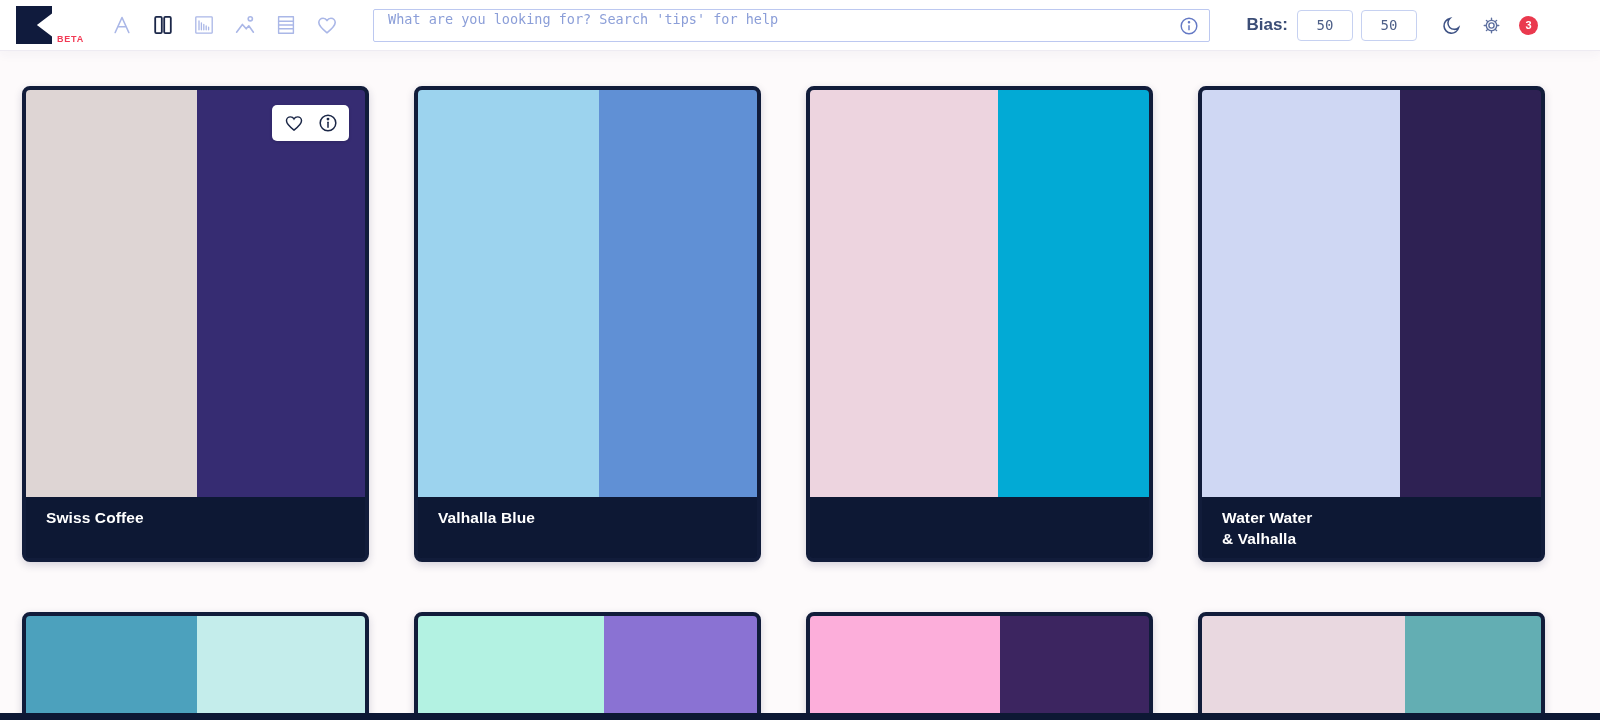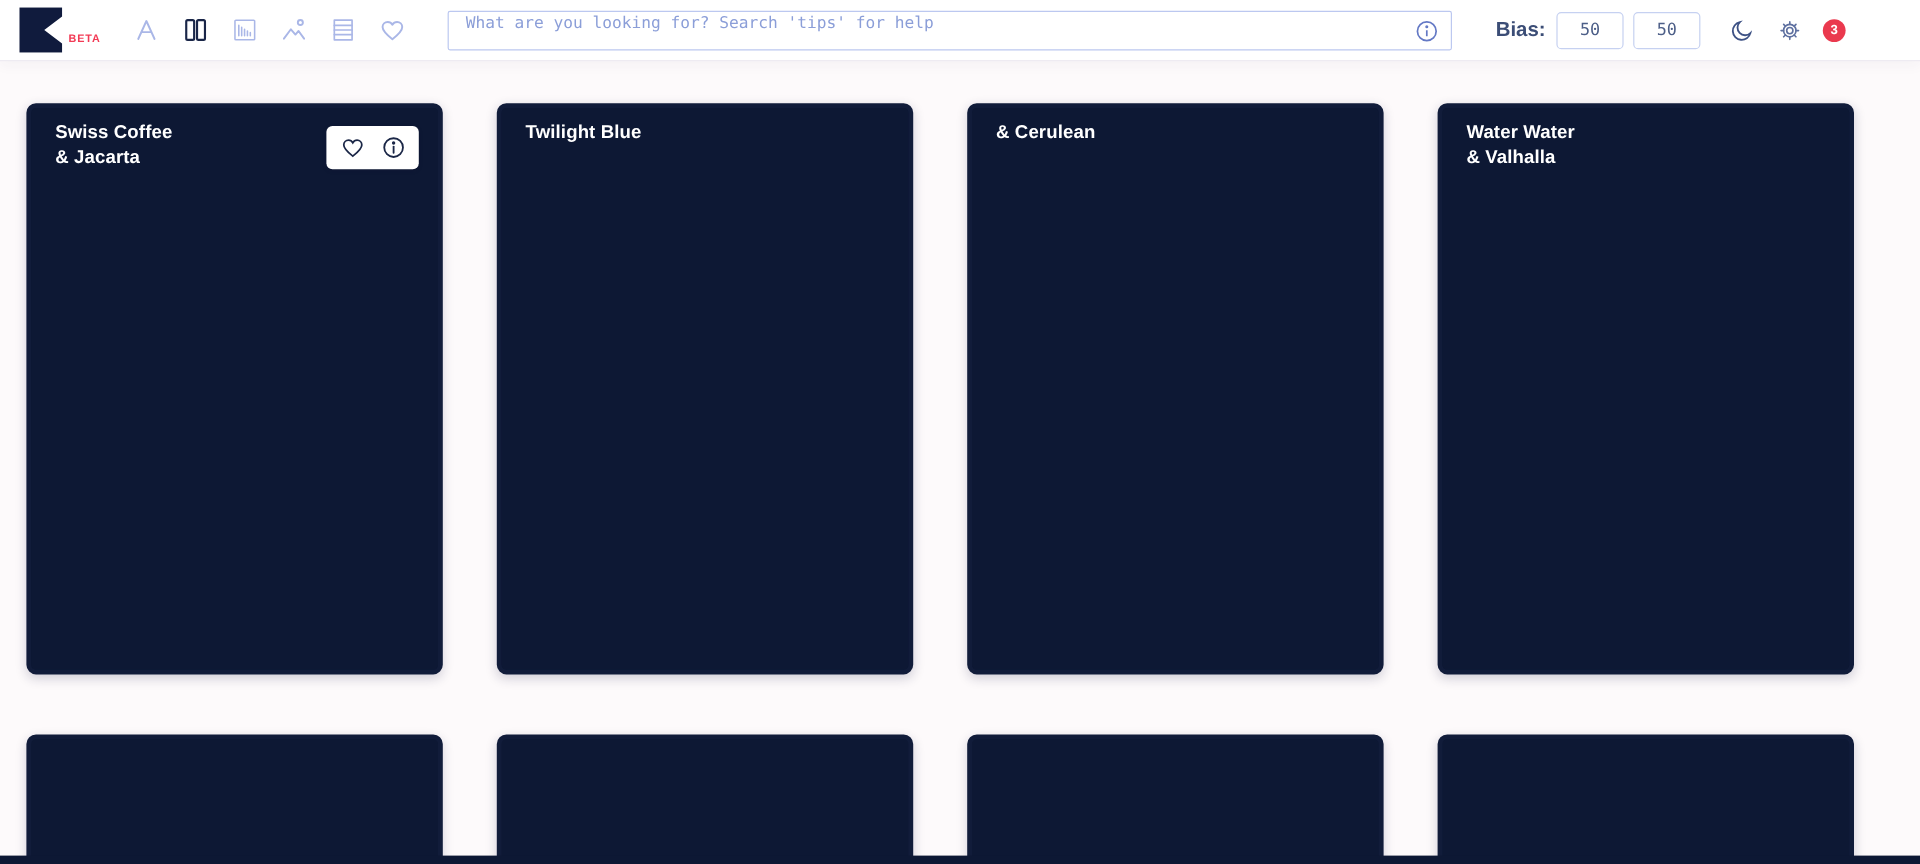--- a/index.html
+++ b/index.html
@@ -2,21 +2,21 @@
 <html><head>
 <meta charset="utf-8">
 <style>
   * { margin:0; padding:0; box-sizing:border-box; }
   html,body { width:1600px; height:720px; overflow:hidden; background:#fdfafb;
               font-family:"Liberation Sans", sans-serif; }
 
   
   .header { position:relative; height:50px; background:#ffffff; display:flex; align-items:center;
             padding:0 62px 0 16px; box-shadow:0 1px 0 #eeebf2, 0 5px 10px rgba(40,40,90,0.04); z-index:5; }
-  .logo-wrap { display:flex; align-items:center; cursor:pointer; margin-right:26px; }
+  .logo-wrap { display:flex; align-items:flex-end; cursor:pointer; margin-right:26px; }
   .logo-mark { width:36px; height:38px; background:#101b3d;
                clip-path:polygon(0 0,100% 0,100% 20%,58% 50%,100% 80%,100% 100%,0 100%); }
   .beta { color:#f23a55; font-size:9px; font-weight:700; letter-spacing:.8px; margin:14px 0 0 5px; }
   .nav { display:flex; align-items:center; gap:17px; }
   .nav-item { width:24px; height:24px; display:flex; align-items:center; justify-content:center; cursor:pointer; }
   .nav-item svg { stroke:#aab7e7; fill:none; stroke-width:1.6; stroke-linecap:round; stroke-linejoin:round; }
   .nav-item.active svg { stroke:#1a2648; stroke-width:1.8; }
 
   .search-wrap { flex:1; position:relative; margin:0 36px 0 34px; }
   .search-input { width:100%; height:33px; border:1px solid #bcc8f0; border-radius:2px; background:#fff;
@@ -36,21 +36,21 @@
   .moon-btn svg { stroke:#3e5285; stroke-width:1.6; }
   .gear-btn { margin-left:20px; }
   .gear-btn svg { stroke:#5e70a0; stroke-width:1.6; }
   .badge { margin-left:18px; width:19px; height:19px; border-radius:50%; display:flex; align-items:center;
            justify-content:center; color:#fff; font-size:11px; font-weight:700; cursor:pointer; }
 
   
   .grid { display:grid; grid-template-columns:repeat(4,347px); column-gap:45px; row-gap:50px;
           padding:36px 0 0 22px; }
   .card { height:476px; border:4px solid #111c3a; border-radius:8px; background:#0d1834;
-          display:flex; flex-direction:row; overflow:hidden; position:relative; cursor:pointer;
+          display:flex; flex-direction:column; overflow:hidden; position:relative; cursor:pointer;
           box-shadow:0 3px 9px rgba(25,25,70,0.18); }
   .swatches { height:407px; display:flex; }
   .swatch-right { flex:1; }
   .card-footer { flex:1; background:#0d1834; padding:10px 18px 0 20px; }
   .card-footer div { color:#ffffff; font-size:15.5px; font-weight:700; line-height:21px; letter-spacing:.1px; }
   .hover-actions { position:absolute; top:15px; right:16px; background:#ffffff; border-radius:5px;
                    padding:7px 11px; display:flex; align-items:center; gap:13px;
                    box-shadow:0 1px 3px rgba(20,20,50,0.25); }
   .hover-actions svg { stroke:#1b2747; fill:none; stroke-width:1.6; stroke-linecap:round; cursor:pointer; }
 
@@ -134,51 +134,49 @@
 
 <div class="grid">
 
   <div class="card">
     <div class="swatches">
       <div class="swatch-left" style="background: rgb(222, 213, 212); width: 50.5%;"></div>
       <div class="swatch-right" style="background: rgb(54, 44, 114);"></div>
     </div>
     <div class="card-footer">
       <div>Swiss Coffee</div>
-      <div>&amp; Jacarta</div>
     </div>
     <div class="hover-actions">
       <svg viewBox="0 0 24 24" width="22" height="22">
         <path d="M12 19.8 C6.8 15.7 3.8 12.9 3.8 9.6 C3.8 7.2 5.7 5.3 8.1 5.3 C9.7 5.3 11.2 6.2 12 7.6 C12.8 6.2 14.3 5.3 15.9 5.3 C18.3 5.3 20.2 7.2 20.2 9.6 C20.2 12.9 17.2 15.7 12 19.8 Z"></path>
       </svg>
       <svg viewBox="0 0 21 21" width="20" height="20">
         <circle cx="10.5" cy="10.5" r="8.2"></circle>
         <path d="M10.5 9.6 V15"></path>
         <circle cx="10.5" cy="6.4" r="0.7" fill="#1b2747"></circle>
       </svg>
     </div>
   </div>
 
   <div class="card">
     <div class="swatches">
       <div class="swatch-left" style="background: rgb(156, 211, 238); width: 53.5%;"></div>
       <div class="swatch-right" style="background: rgb(96, 144, 213);"></div>
     </div>
     <div class="card-footer">
-      <div>Twilight Blue</div>
+      <div>Valhalla Blue</div>
     </div>
   </div>
 
   <div class="card">
     <div class="swatches">
       <div class="swatch-left" style="background: rgb(237, 212, 223); width: 55.5%;"></div>
       <div class="swatch-right" style="background: rgb(2, 170, 213);"></div>
     </div>
     <div class="card-footer">
-      <div>&amp; Cerulean</div>
     </div>
   </div>
 
   <div class="card">
     <div class="swatches">
       <div class="swatch-left" style="background: rgb(207, 215, 243); width: 58.5%;"></div>
       <div class="swatch-right" style="background: rgb(46, 33, 83);"></div>
     </div>
     <div class="card-footer">
       <div>Water Water</div>

